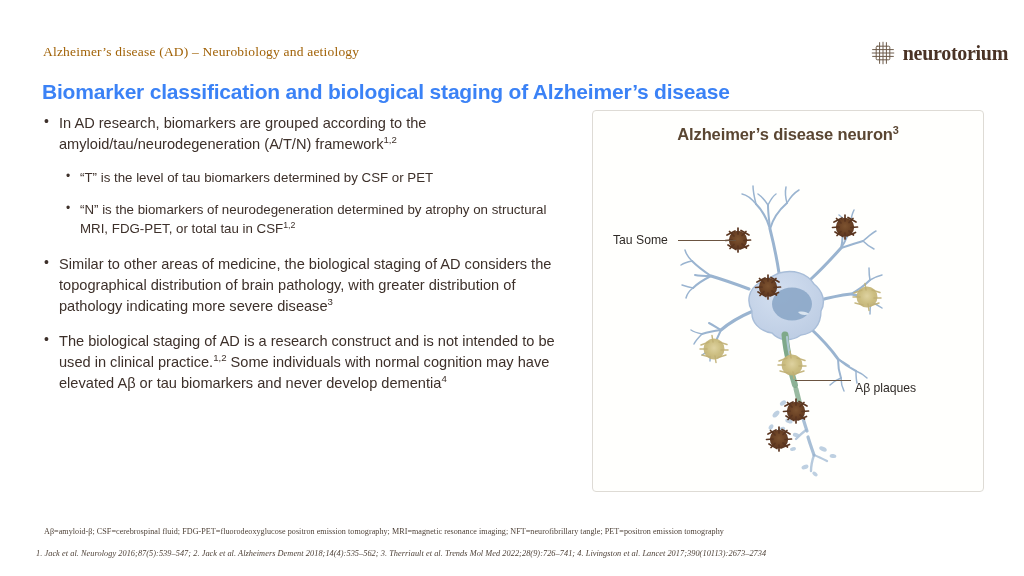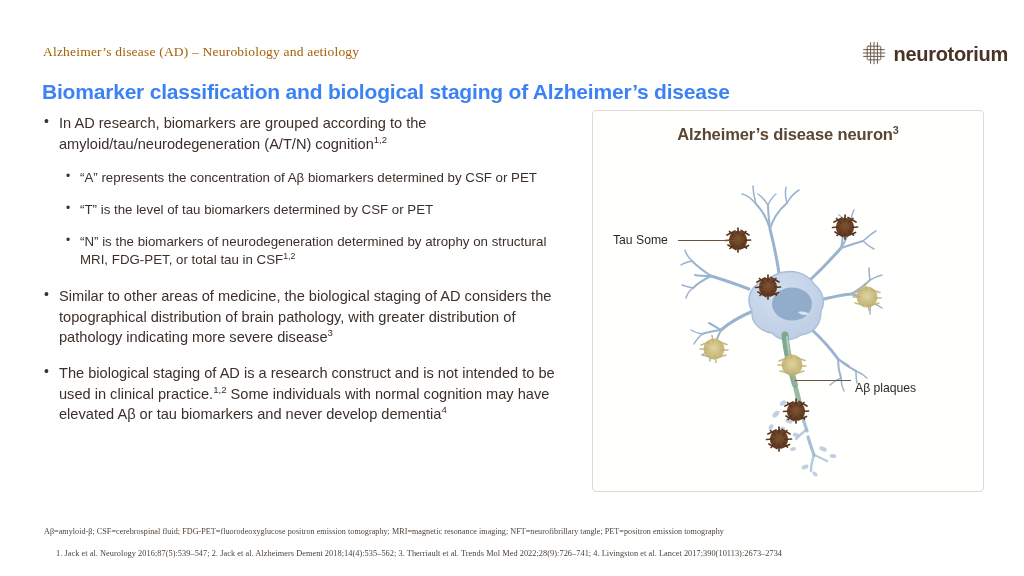--- a/index.html
+++ b/index.html
@@ -38,22 +38,23 @@
     letter-spacing: -0.2px;
     white-space: nowrap;
   }
 
   
   .brand {
     position: absolute;
     right: 16px;
     top: 40px;
     display: flex;
-    align-items: flex-end;
+    align-items: center;
     gap: 7px;
+    font-family: Liberation Serif, serif;
   }
   .brand-mark { width: 26px; height: 26px; display: block; }
   .brand-name {
     font-size: 20px;
     font-weight: bold;
     color: #4a3326;
     letter-spacing: -0.3px;
   }
 
   
@@ -152,27 +153,28 @@
     left: 44px;
     top: 527px;
     font-family: "Liberation Serif", serif;
     font-size: 8.1px;
     color: #4c3f35;
     letter-spacing: .05px;
     white-space: nowrap;
   }
   .refs {
     position: absolute;
-    left: 56px;
+    left: 36px;
     top: 549px;
     font-family: "Liberation Serif", serif;
     font-size: 8.3px;
     color: #4c3f35;
     letter-spacing: .05px;
     white-space: nowrap;
+    font-style: italic;
   }
 </style>
 </head>
 <body>
 
 <div class="eyebrow">Alzheimer’s disease (AD) – Neurobiology and aetiology</div>
 <h1 class="slide-title">Biomarker classification and biological staging of Alzheimer’s disease</h1>
 
 <div class="brand">
   <span class="brand-mark">
@@ -186,27 +188,24 @@
         <path d="M2.6 9.6 H6.2 M2.6 16.4 H6.2 M19.8 9.6 H23.4 M19.8 16.4 H23.4"></path>
       </g>
     </svg>
   </span>
   <span class="brand-name">neurotorium</span>
 </div>
 
 <div class="content">
 
   <div class="bullet">
-    <span>In AD research, biomarkers are grouped according to the amyloid/tau/neurodegeneration (A/T/N) cognition</span><sup>1,2</sup>
+    <span>In AD research, biomarkers are grouped according to the amyloid/tau/neurodegeneration (A/T/N) framework</span><sup>1,2</sup>
   </div>
 
   <div class="sublist">
-    <div class="subbullet">
-      <span>“A” represents the concentration of Aβ biomarkers determined by CSF or PET</span>
-    </div>
     <div class="subbullet">
       <span>“T” is the level of tau biomarkers determined by CSF or PET</span>
     </div>
     <div class="subbullet">
       <span>“N” is the biomarkers of neurodegeneration determined by atrophy on structural MRI, FDG-PET, or total tau in CSF</span><sup>1,2</sup>
     </div>
   </div>
 
   <div class="bullet">
     <span>Similar to other areas of medicine, the biological staging of AD considers the topographical distribution of brain pathology, with greater distribution of pathology indicating more severe disease</span><sup>3</sup>

